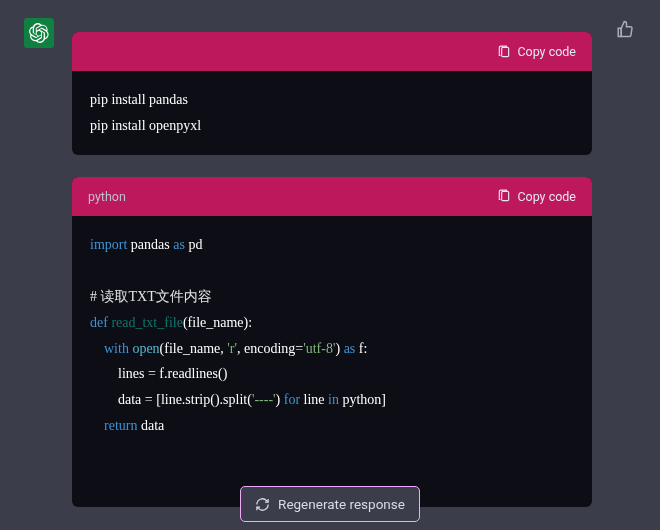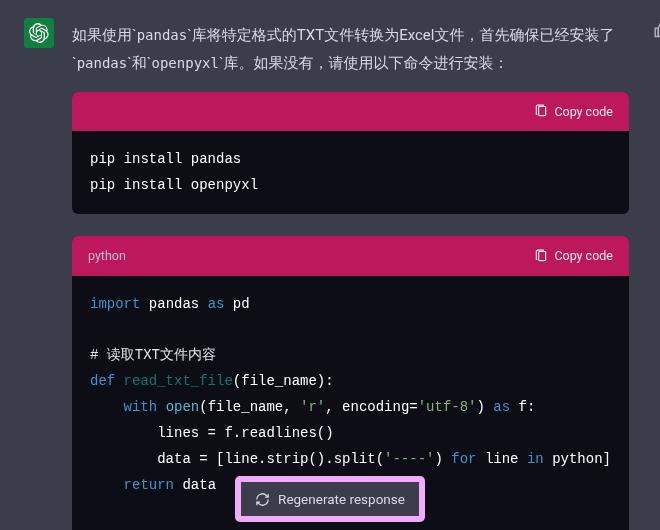--- a/index.html
+++ b/index.html
@@ -64,21 +64,21 @@
   .code-lang { color: #bfbfcf; }
   .copy-btn {
     display: inline-flex;
     align-items: center;
     gap: 6px;
     cursor: pointer;
     color: #e6e6ef;
   }
   .copy-btn svg { width: 14px; height: 14px; }
   pre.code-body {
-    font-family: Liberation Mono, monospace;
+    font-family: Liberation Serif, serif;
     font-size: 14px;
     line-height: 1.85;
     padding: 16px 18px;
     white-space: pre;
     color: #ffffff;
   }
   
   .tk-kw { color: #3f93d1; }      
   .tk-fn { color: #0f766e; text-align: center; }      
   .tk-call { color: #54b9d1; }    
@@ -97,41 +97,40 @@
     display: flex;
     justify-content: center;
     pointer-events: none;
   }
   .regen-btn {
     pointer-events: auto;
     display: inline-flex;
     align-items: center;
     gap: 8px;
     background: #3b3e4a;
-    border: 6px solid #f0abfc;
+    border: 1px solid #f0abfc;
     color: #d9d9e3;
     font-size: 13.5px;
     padding: 9px 14px;
     border-radius: 5px;
     cursor: pointer;
   }
   .regen-btn svg { width: 15px; height: 15px; }
 </style>
 </head>
 <body>
 
 <div class="message-row">
   <div class="avatar">
     <svg viewBox="0 0 41 41" fill="none">
       <path d="M37.5 16.8c.9-2.7.6-5.7-.9-8.1-2.2-3.9-6.7-5.9-11-5C23.7 1.5 20.9.2 17.9.2c-4.5 0-8.4 2.9-9.8 7.1-2.8.6-5.2 2.3-6.6 4.8-2.2 3.9-1.7 8.8 1.3 12.1-.9 2.7-.6 5.7.9 8.1 2.2 3.9 6.7 5.9 11 5 1.9 2.2 4.7 3.5 7.7 3.5 4.5 0 8.4-2.9 9.8-7.1 2.8-.6 5.2-2.3 6.6-4.8 2.2-3.9 1.7-8.8-1.3-12.1zM22.4 38.1c-1.8 0-3.6-.6-5-1.8l.2-.1 8.3-4.8c.4-.2.7-.7.7-1.2V18.5l3.5 2v9.6c0 4.4-3.4 8-7.7 8zM5.8 31c-.9-1.6-1.2-3.4-.9-5.2l.2.1 8.3 4.8c.4.2.9.2 1.4 0l10.1-5.8v4l-8.4 4.8c-3.8 2.2-8.5.9-10.7-2.7zM3.6 13c.9-1.6 2.3-2.8 4-3.4v9.9c0 .5.3.9.7 1.2l10.1 5.8-3.5 2-8.3-4.8c-3.8-2.2-5.1-7-3-10.7zm28.6 6.7-10.1-5.8 3.5-2 8.3 4.8c3.8 2.2 5.1 7 3 10.7-.9 1.6-2.3 2.8-4 3.4v-9.9c0-.5-.3-.9-.7-1.2zm3.5-5.3-.2-.1-8.3-4.8c-.4-.2-.9-.2-1.4 0l-10.1 5.8v-4l8.4-4.8c3.8-2.2 8.5-.9 10.7 2.7.9 1.6 1.2 3.4.9 5.2zM13.9 22.5l-3.5-2V10.9c0-4.4 3.5-8 7.7-8 1.8 0 3.6.6 5 1.8l-.2.1-8.3 4.8c-.4.2-.7.7-.7 1.2v11.7zm1.9-4.1 4.5-2.6 4.5 2.6v5.2l-4.5 2.6-4.5-2.6v-5.2z" fill="currentColor"></path>
     </svg>
   </div>
 
   <div class="message-body">
-    <div class="para" id="intro">如果使用`<span class="inline-code">pandas</span>`库将特定格式的TXT文件转换为Excel文件，首先确保已经安装了`<span class="inline-code">pandas</span>`和`<span class="inline-code">openpyxl</span>`库。如果没有，请使用以下命令进行安装：</div>
 
     <div class="code-block">
       <div class="code-header">
         <span class="code-lang"></span>
         <span class="copy-btn">
           <svg viewBox="0 0 24 24" fill="none" stroke="currentColor" stroke-width="2">
             <rect x="8" y="4" width="12" height="16" rx="2"></rect>
               <path d="M16 4V2H6a2 2 0 0 0-2 2v14h2"></path>
           </svg>
           <span>Copy code</span>

